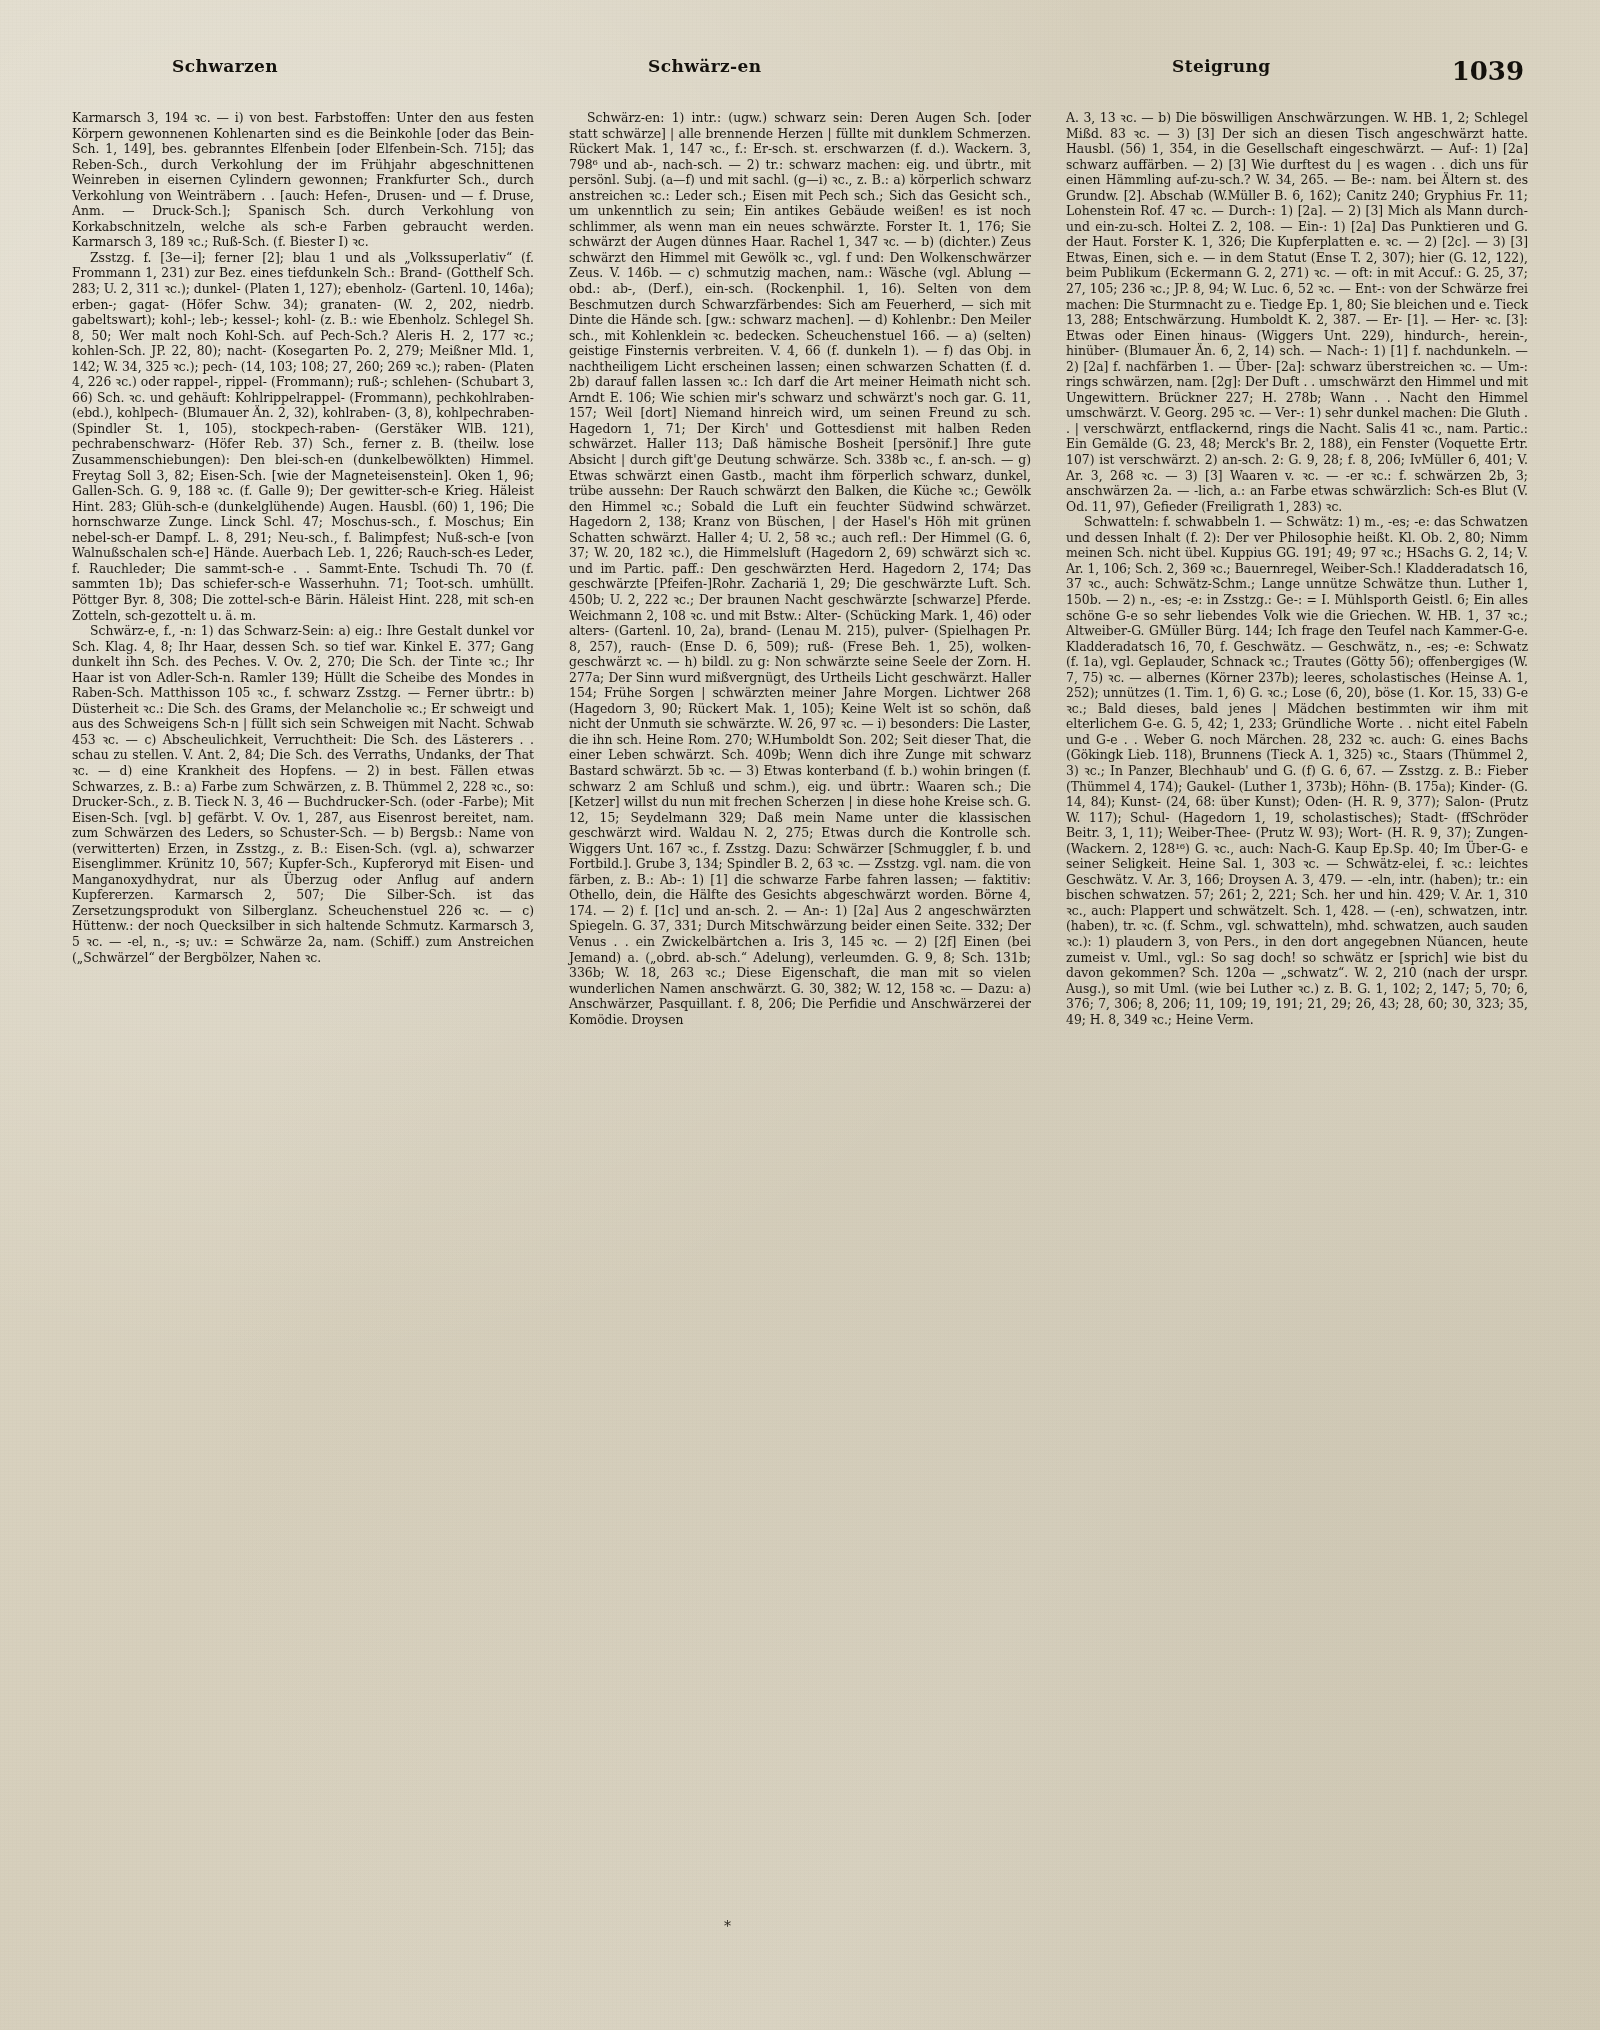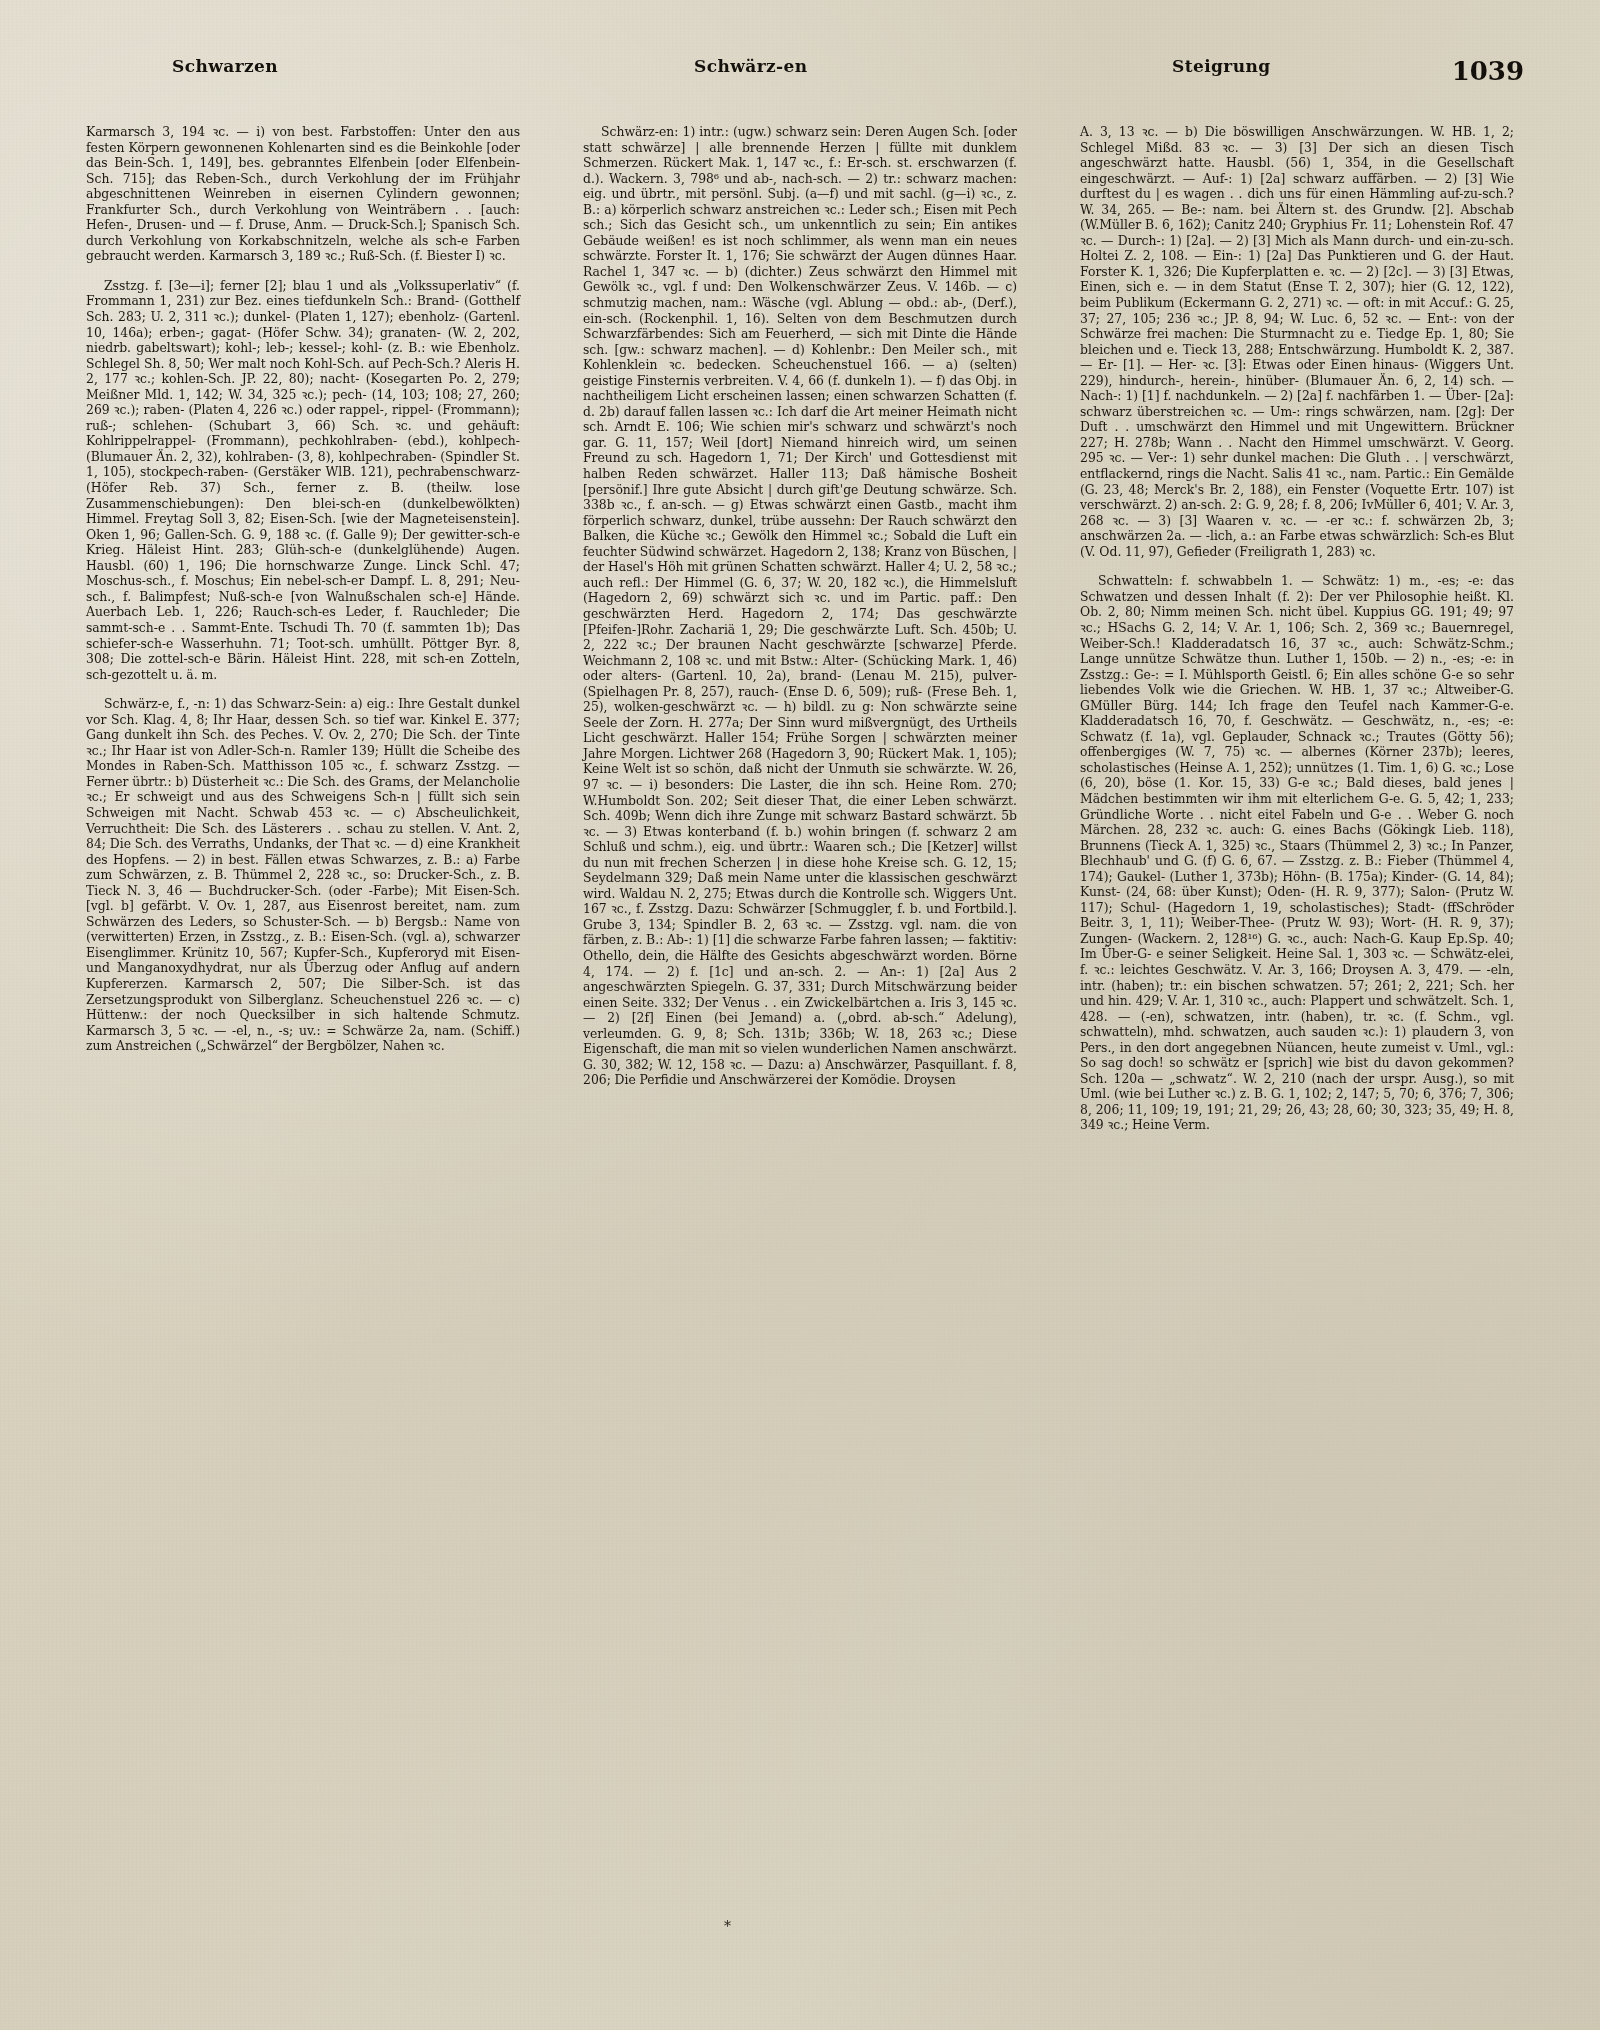--- a/index.html
+++ b/index.html
@@ -47,21 +47,21 @@
     color: #14110c;
   }
   .hdr-left, .hdr-center, .hdr-right, .hdr-page {
     position: absolute;
     top: 0;
     font-weight: bold;
     font-size: 17px;
     letter-spacing: 0.4px;
   }
   .hdr-left { left: 100px; }
-  .hdr-center { left: 622px; }
+  .hdr-center { left: 576px; }
   .hdr-right { left: 1100px; }
   .hdr-page {
     right: 4px;
     font-size: 26px;
     letter-spacing: 0;
   }
   .columns {
     position: absolute;
     left: 0;
     top: 54px;
@@ -74,21 +74,21 @@
     width: 462px;
     font-size: 12.4px;
     line-height: 15.55px;
     color: #1a1610;
     text-align: justify;
     text-justify: inter-word;
     hyphens: none;
     word-spacing: -0.2px;
   }
   .col p {
-    margin: 14px;
+    margin: 0;
   }
   .col p.indent {
     text-indent: 18px;
   }
   .col p.hang {
     text-indent: 0;
   }
   .footmark {
     position: absolute;
     left: 724px;

